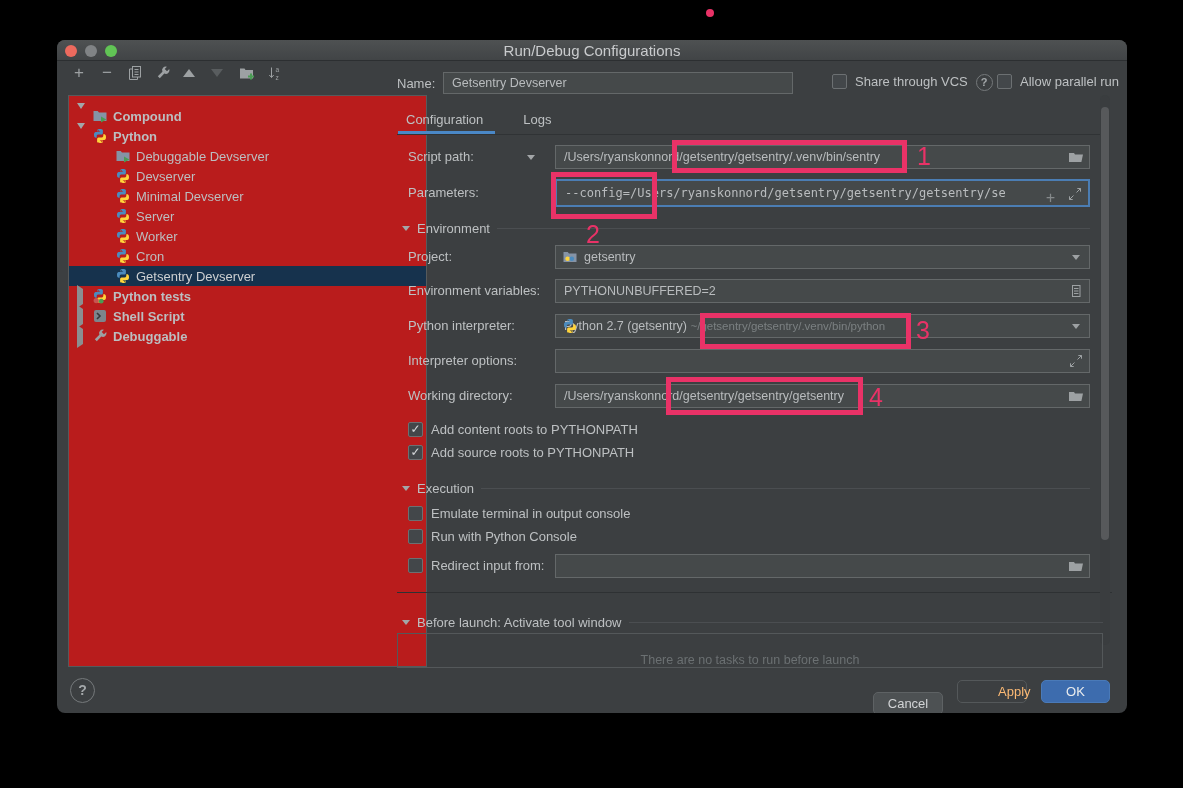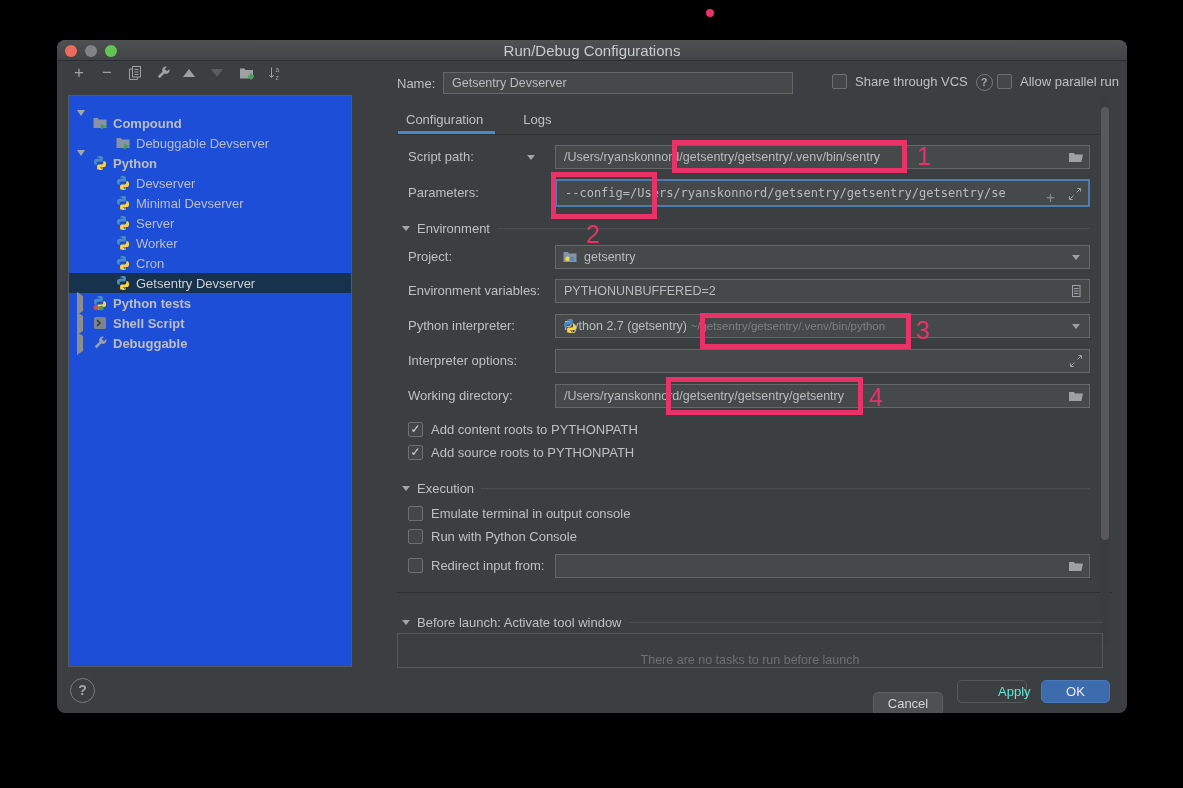--- a/index.html
+++ b/index.html
@@ -21,22 +21,22 @@
 
   
   .toolbar { position:absolute; left:14px; top:25px; display:flex; gap:12px; align-items:center; }
   .tbi { width:16px; height:16px; color:#9da1a3; font-size:17px; line-height:15px; text-align:center; }
   .tri-up { width:0; height:0; border-left:6px solid transparent; border-right:6px solid transparent;
             border-bottom:8px solid #9da1a3; margin-top:4px; }
   .tri-dn { width:0; height:0; border-left:6px solid transparent; border-right:6px solid transparent;
             border-top:8px solid #595d5f; margin-top:4px; }
 
   
-  .tree { position:absolute; left:11px; top:55px; width:284px; height:572px;
-          border:1px solid #565a5c; background:#1d4ed8; padding-top:17px; }
+  .tree { position:absolute; left:11px; top:55px; width:359px; height:572px;
+          border:1px solid #565a5c; background:#b91c1c; padding-top:10px; }
   .trow { position:relative; height:20px; display:flex; align-items:center; color:#bcbec0; font-size:13px; white-space:nowrap; }
   .trow.bold { font-weight:bold; }
   .trow.sel { background:#16324d; color:#cdd0d2; }
   .tw { width:9px; margin-left:8px; margin-right:6px; flex:none; }
   .tw-d { width:0; height:0; border-left:4.5px solid transparent; border-right:4.5px solid transparent; border-top:6px solid #a3a6a8; }
   .tw-r { width:0; height:0; border-top:4.5px solid transparent; border-bottom:4.5px solid transparent; border-left:6px solid #8b8e90; }
   .lvl1 { padding-left:46px; }
   .ticon { width:16px; height:16px; margin-right:5px; flex:none; }
   .i16 { width:16px; height:16px; display:block; }
 
@@ -70,21 +70,21 @@
              overflow:hidden; }
   .taskempty { margin-top:19px; text-align:center; color:#6b7072; font-size:12.5px; }
 
   
   .help { position:absolute; left:13px; top:638px; width:25px; height:25px; border-radius:50%;
           border:1.5px solid #75797b; color:#a4a8aa; font-size:14px; font-weight:bold;
           text-align:center; line-height:23px; }
   .btn { position:absolute; top:640px; height:23px; border-radius:5px; font-size:13px;
          text-align:center; line-height:21px; }
   .btn.cancel { left:816px; width:70px; background:#4d5153; border:1px solid #5e6264; color:#d2d4d6;margin-top:12px; }
-  .btn.apply  { left:900px; width:70px; background:transparent; border:1px solid #54585a; color:#5eead4;padding-left:40px; }
+  .btn.apply  { left:900px; width:70px; background:transparent; border:1px solid #54585a; color:#fdba74;padding-left:40px; }
   .btn.ok     { left:984px; width:69px; background:#3d6cae; border:1px solid #4a7ab8; color:#eaecee; }
 
   
   .ann { position:absolute; pointer-events:none; }
   .abox { border:5px solid #e93267; }
   .anum { color:#e93267; font-size:25px; }
   .adot { width:8px; height:8px; border-radius:50%; background:#e93267; }
 </style>
 </head>
 <body>
@@ -188,36 +188,36 @@
     <div class="tree">
       <div class="trow bold">
         <span class="tw"><span class="tw-d"></span></span>
         <span class="ticon">
             <svg class="i16">
               <use href="#folderrun"></use>
             </svg>
           </span>
         <span>Compound</span>
       </div>
-      <div class="trow lvl1">
-        <span class="ticon">
-            <svg class="i16">
-              <use href="#folderrun"></use>
-            </svg>
-          </span>
-        <span>Debuggable Devserver</span>
-      </div>
       <div class="trow bold">
         <span class="tw"><span class="tw-d"></span></span>
         <span class="ticon">
             <svg class="i16">
               <use href="#py"></use>
             </svg>
           </span>
         <span>Python</span>
+      </div>
+      <div class="trow lvl1">
+        <span class="ticon">
+            <svg class="i16">
+              <use href="#folderrun"></use>
+            </svg>
+          </span>
+        <span>Debuggable Devserver</span>
       </div>
       <div class="trow lvl1">
         <span class="ticon">
             <svg class="i16">
               <use href="#py"></use>
             </svg>
           </span>
         <span>Devserver</span>
       </div>
       <div class="trow lvl1">

